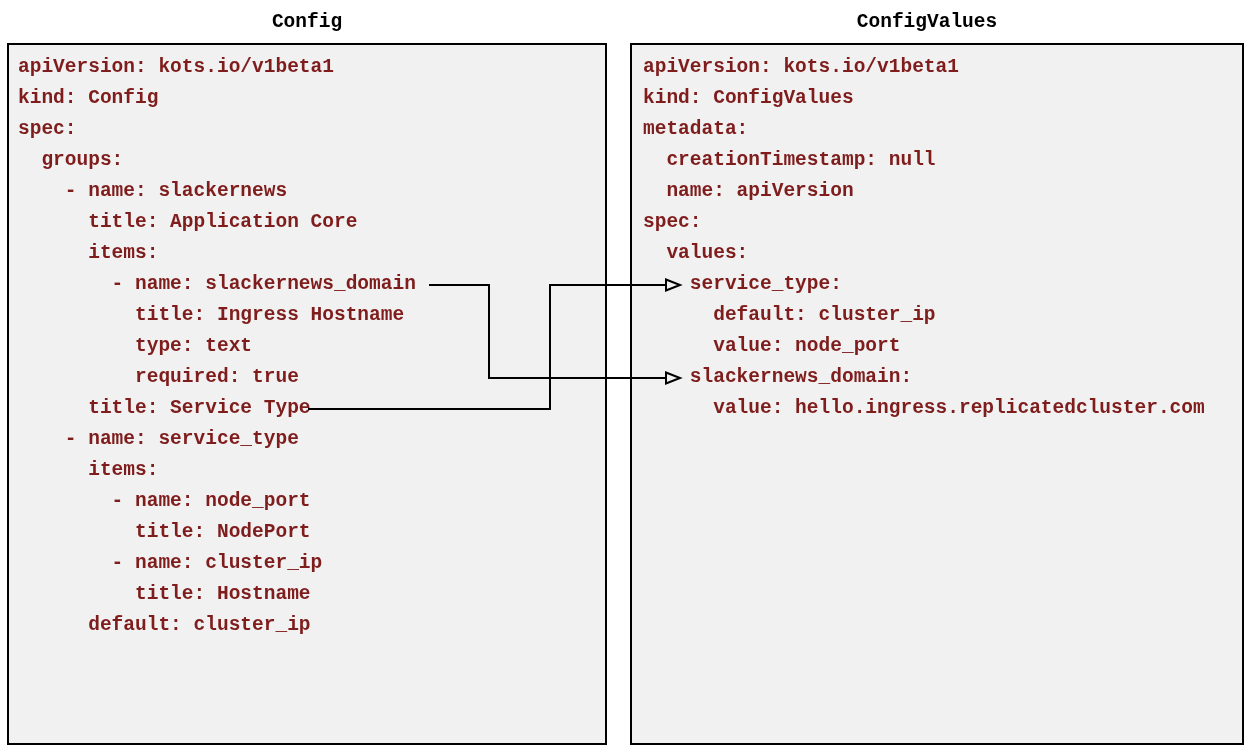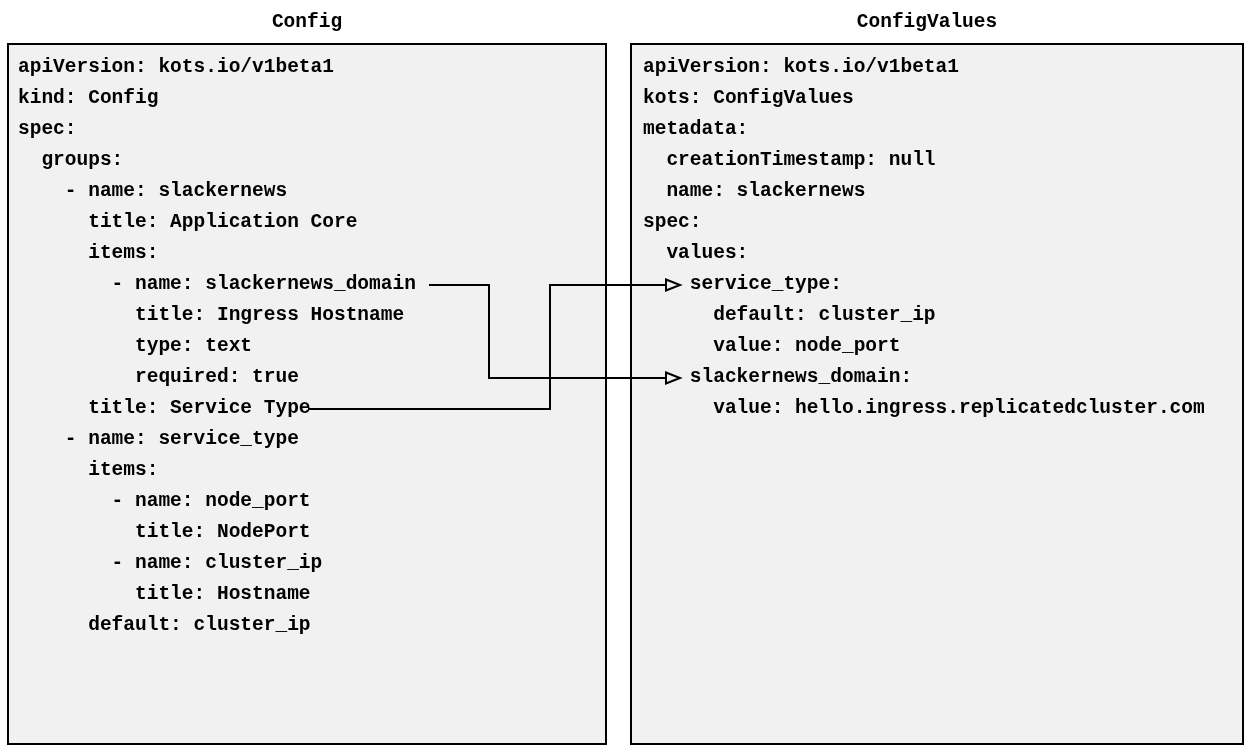--- a/index.html
+++ b/index.html
@@ -40,21 +40,21 @@
     overflow: hidden;
   }
   .panel.left  { left: 7px;   width: 600px; padding: 7px 0 0 9px;  }
   .panel.right { left: 630px; width: 614px; padding: 7px 0 0 11px; }
   .code-line {
     white-space: pre;
     font-size: 19.5px;
     font-weight: 700;
     line-height: 31px;
     height: 31px;
-    color: #000000;
+    color: #7f1d1d;
     letter-spacing: 0;
   }
   svg.connectors {
     position: absolute;
     left: 0;
     top: 0;
     width: 1258px;
     height: 756px;
     pointer-events: none;
   }
@@ -84,24 +84,24 @@
     <div class="code-line">      items:</div>
     <div class="code-line">        - name: node_port</div>
     <div class="code-line">          title: NodePort</div>
     <div class="code-line">        - name: cluster_ip</div>
     <div class="code-line">          title: Hostname</div>
     <div class="code-line">      default: cluster_ip</div>
   </div>
 
   <div class="panel right">
     <div class="code-line">apiVersion: kots.io/v1beta1</div>
-    <div class="code-line">kots: ConfigValues</div>
+    <div class="code-line">kind: ConfigValues</div>
     <div class="code-line">metadata:</div>
     <div class="code-line">  creationTimestamp: null</div>
-    <div class="code-line">  name: slackernews</div>
+    <div class="code-line">  name: apiVersion</div>
     <div class="code-line">spec:</div>
     <div class="code-line">  values:</div>
     <div class="code-line">    service_type:</div>
     <div class="code-line">      default: cluster_ip</div>
     <div class="code-line">      value: node_port</div>
     <div class="code-line">    slackernews_domain:</div>
     <div class="code-line">      value: hello.ingress.replicatedcluster.com</div>
   </div>
 
   <svg class="connectors" viewBox="0 0 1258 756" xmlns="http://www.w3.org/2000/svg">

